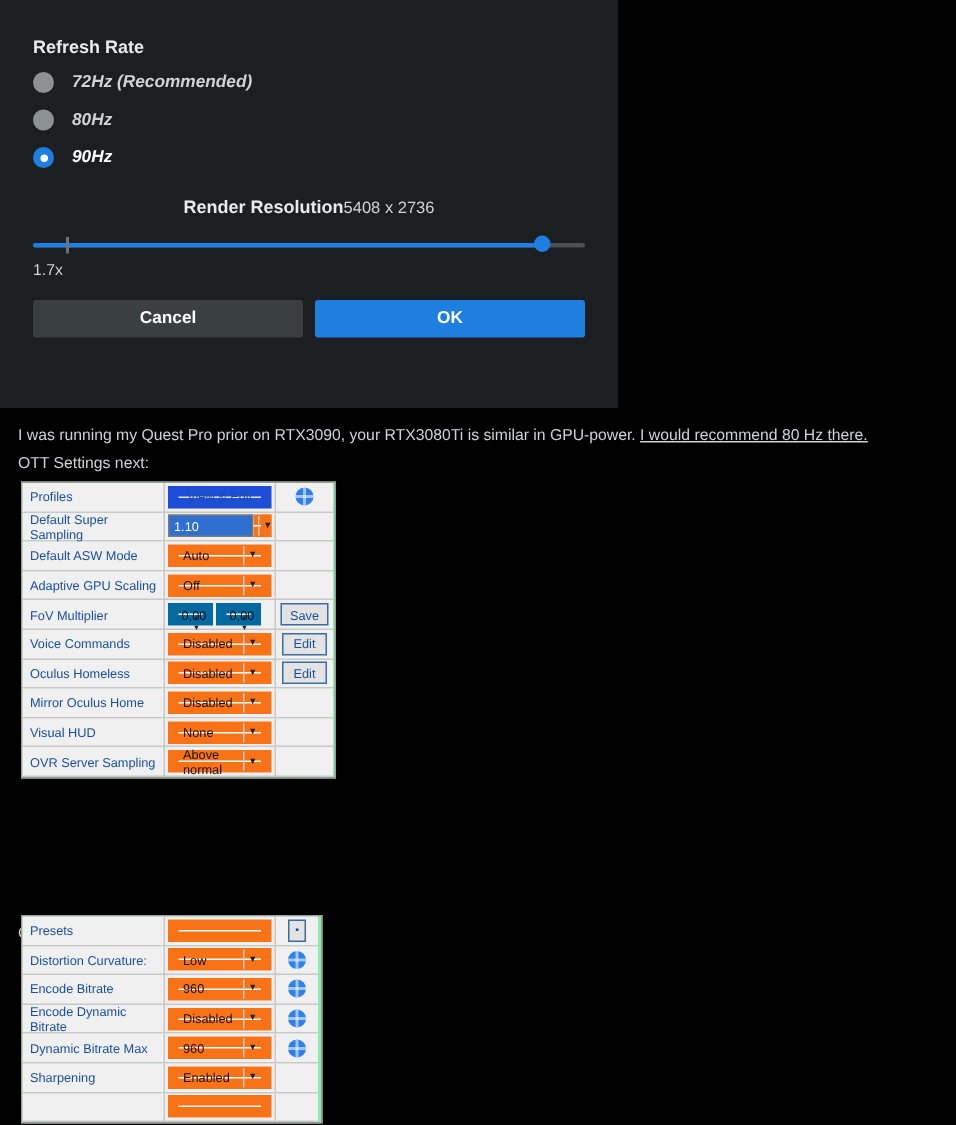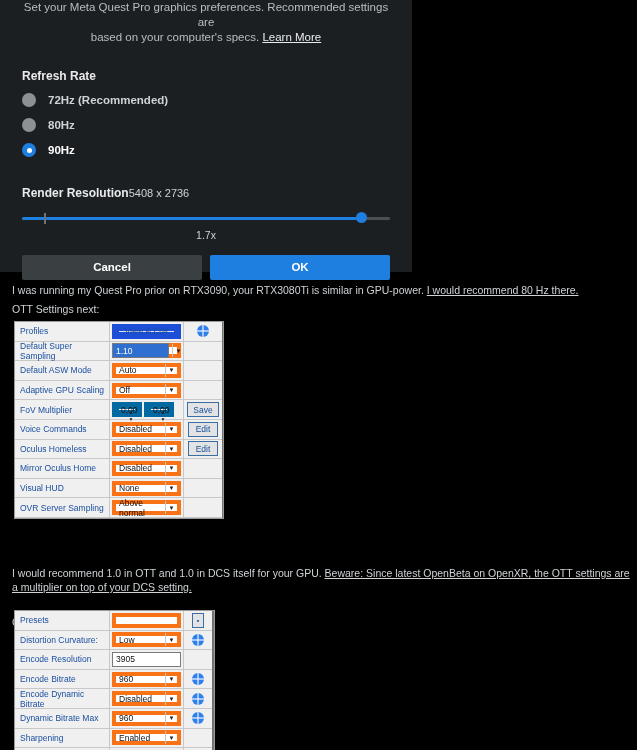--- a/index.html
+++ b/index.html
@@ -31,40 +31,40 @@
   .radio {
     width: 14px; height: 14px; border-radius: 50%;
     background: #8c9194; margin-right: 12px; flex: none;
     position: relative;
   }
   .radio.sel { background: #1f7fe0; }
   .radio.sel::after {
     content: ""; position: absolute; left: 4.5px; top: 4.5px;
     width: 5px; height: 5px; border-radius: 50%; background: #fff;
   }
-  .radio-label { font-size: 11.5px; color: #cfd3d6; font-weight: bold; }
+  .radio-label { font-size: 11.5px; color: #cfd3d6; font-weight: bold; font-style: italic; }
   .radio-row.sel .radio-label { color: #ffffff; }
 
   .auto-row {
     display: flex; align-items: center; justify-content: space-between;
     margin-top: 22px;
   }
   .auto-label { font-size: 11.5px; color: #5e6265; font-weight: bold; }
   .toggle {
     width: 34px; height: 17px; border-radius: 9px; background: #3a3f42;
     position: relative; flex: none;
   }
   .toggle .knob {
     position: absolute; right: 2px; top: 2px;
     width: 13px; height: 13px; border-radius: 50%; background: #e8eaec;
   }
 
   .render-row {
-    display: flex; align-items: baseline; justify-content: flex-start;
-    margin-top: 29px;
+    display: flex; align-items: baseline; justify-content: center;
+    margin-top: 19px;
   }
   .render-label { font-size: 12px; font-weight: bold; color: #e8eaec; }
   .render-value { font-size: 11px; color: #cfd3d6; }
 
   .slider-wrap { position: relative; margin-top: 12px; height: 14px; }
   .slider-track {
     position: absolute; left: 0; right: 0; top: 5px; height: 3px;
     background: #4a4f52; border-radius: 2px;
   }
   .slider-fill {
@@ -74,21 +74,21 @@
   .slider-knob {
     position: absolute; left: 92%; top: 0px;
     width: 11px; height: 11px; border-radius: 50%; background: #1f7fe0;
     margin-left: -5px;
   }
   .slider-mark {
     position: absolute; left: 22px; top: 1px; width: 2px; height: 11px;
     background: #6d7275;
   }
   .slider-sub {
-    text-align: center; font-size: 10.5px; color: #cfd3d6; margin-top: 3px;
+    text-align: left; font-size: 10.5px; color: #cfd3d6; margin-top: 3px;
   }
 
   .warn { text-align: center; font-size: 10.5px; color: #c0392b; margin-top: 5px; line-height: 14px; }
   .warn .reset { color: #c0392b; text-decoration: underline; font-weight: bold; }
 
   .btn-row { display: flex; gap: 8px; margin-top: 14px; }
   .btn {
     flex: 1; height: 25px; line-height: 25px; text-align: center;
     font-size: 11.5px; font-weight: bold; color: #fff; border-radius: 2px;
   }
@@ -97,41 +97,41 @@
 
   
   .para {
     position: absolute; left: 12px; font-size: 10.5px; color: #cfd3d6;
     line-height: 14px; width: 618px;
   }
   .para a, .u { text-decoration: underline; color: #cfd3d6; }
 
   
   .tbl {
-    position: absolute; background: #737373; border: 1px solid #9a9a9a;
+    position: absolute; background: #86efac; border: 1px solid #9a9a9a;
     font-size: 8.5px; color: #111;
   }
   .tbl .row { display: flex; align-items: stretch; height: 19.6px; }
   .cellname {
     width: 95px; flex: none; display: flex; align-items: center;
     padding-left: 5px; color: #1a4fa0; border-right: 1px solid #c8c8c8;
     border-bottom: 1px solid #c8c8c8; background: #f0f0f0;
   }
   .cellctl {
     width: 74px; flex: none; display: flex; align-items: center;
     border-right: 1px solid #c8c8c8; border-bottom: 1px solid #c8c8c8;
     padding: 2px 2px; background: #f0f0f0;
   }
   .cellextra {
     width: 38px; flex: none; display: flex; align-items: center;
     justify-content: center; border-bottom: 1px solid #c8c8c8;
     background: #f0f0f0;
   }
   .dd {
-    flex: 1; height: 15px; background: #fff; border: 4px solid #f97316;
+    flex: 1; height: 15px; background: #fff; border: 7px solid #f97316;
     display: flex; align-items: center; justify-content: space-between;
     padding: 0 0 0 3px; font-size: 8.5px; color: #111; min-width: 0;
   }
   .dd .arrow {
     width: 12px; height: 13px; flex: none;
     display: flex; align-items: center; justify-content: center;
     font-size: 6px; color: #222; border-left: 1px solid #c8c8c8;
   }
   .txt {
     flex: 1; height: 15px; background: #fff; border: 1px solid #7a7a7a;
@@ -177,25 +177,20 @@
     font-size: 7px; color: #1a4fa0;
   }
 </style>
 </head>
 <body>
 
 <div class="page">
 
   <div class="oculus-panel">
     <div class="oculus-inner">
-      <div class="headline">
-        <span>Set your Meta Quest Pro graphics preferences. Recommended settings are</span><br>
-        <span>based on your computer's specs.</span>
-        <span class="lnk">Learn More</span>
-      </div>
 
       <div class="section-title">Refresh Rate</div>
 
       <div class="radio-row">
         <span class="radio"></span>
         <span class="radio-label">72Hz (Recommended)</span>
       </div>
       <div class="radio-row">
         <span class="radio"></span>
         <span class="radio-label">80Hz</span>
@@ -338,23 +333,20 @@
       <div class="cellctl">
           <div class="dd">
             <span>Above normal</span>
             <span class="arrow">▼</span>
           </div>
         </div>
       <div class="cellextra"></div>
     </div>
   </div>
 
-  <div class="para" style="top:566px;">
-    <span>I would recommend 1.0 in OTT and 1.0 in DCS itself for your GPU. </span><span class="u">Beware: Since latest OpenBeta on OpenXR, the OTT settings are a multiplier on top of your DCS setting.</span>
-  </div>
 
   <div class="para" style="top:615px;">Quest Link settings (via Cable):</div>
 
   <div class="tbl" style="left:14px; top:610px; width:201px;">
     <div class="row">
       <div class="cellname">Presets</div>
       <div class="cellctl" style="width:74px;">
           <div class="dd">
             <span></span>
           </div>
@@ -369,27 +361,20 @@
           <div class="dd">
             <span>Low</span>
             <span class="arrow">▼</span>
           </div>
         </div>
       <div class="cellextra" style="width:28px;">
           <span class="globe"></span>
         </div>
     </div>
     <div class="row">
-      <div class="cellname">Encode Resolution</div>
-      <div class="cellctl" style="width:74px;">
-          <div class="txt">3905</div>
-        </div>
-      <div class="cellextra" style="width:28px;"></div>
-    </div>
-    <div class="row">
       <div class="cellname">Encode Bitrate</div>
       <div class="cellctl" style="width:74px;">
           <div class="dd">
             <span>960</span>
             <span class="arrow">▼</span>
           </div>
         </div>
       <div class="cellextra" style="width:28px;">
           <span class="globe"></span>
         </div>

